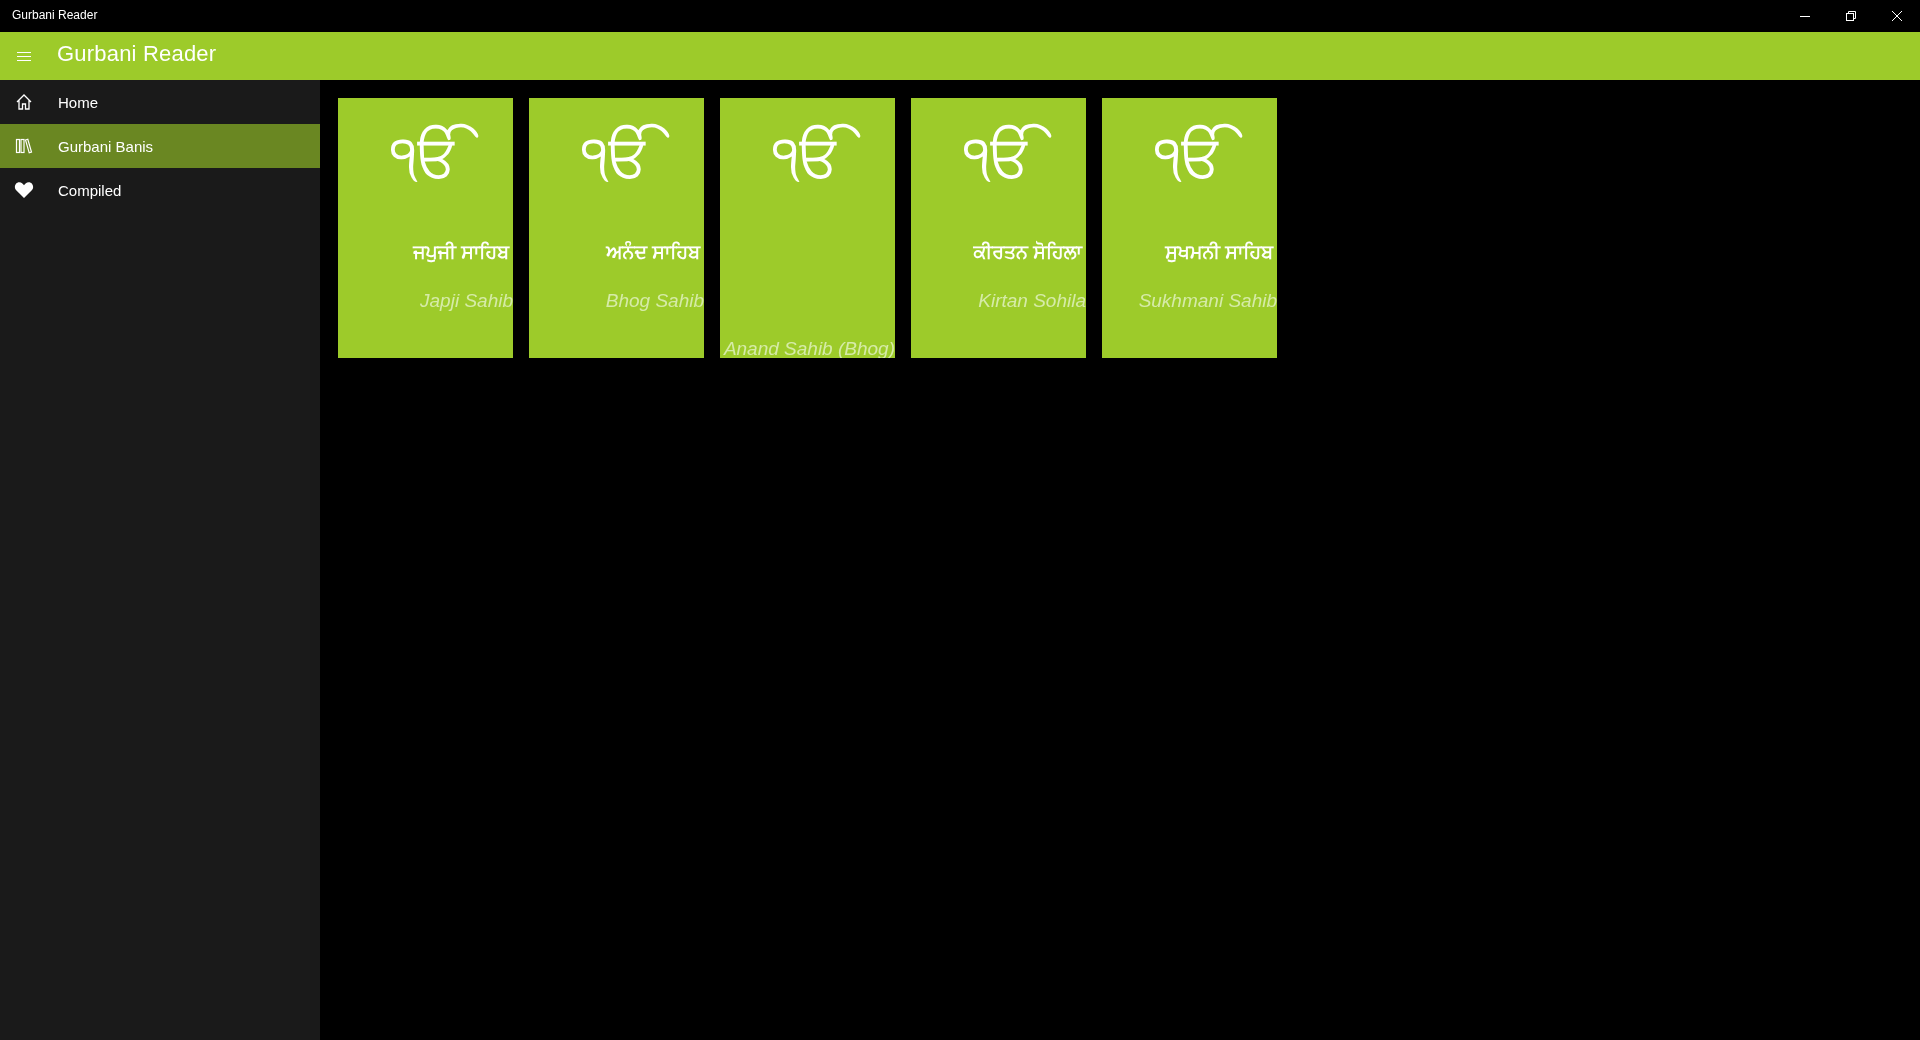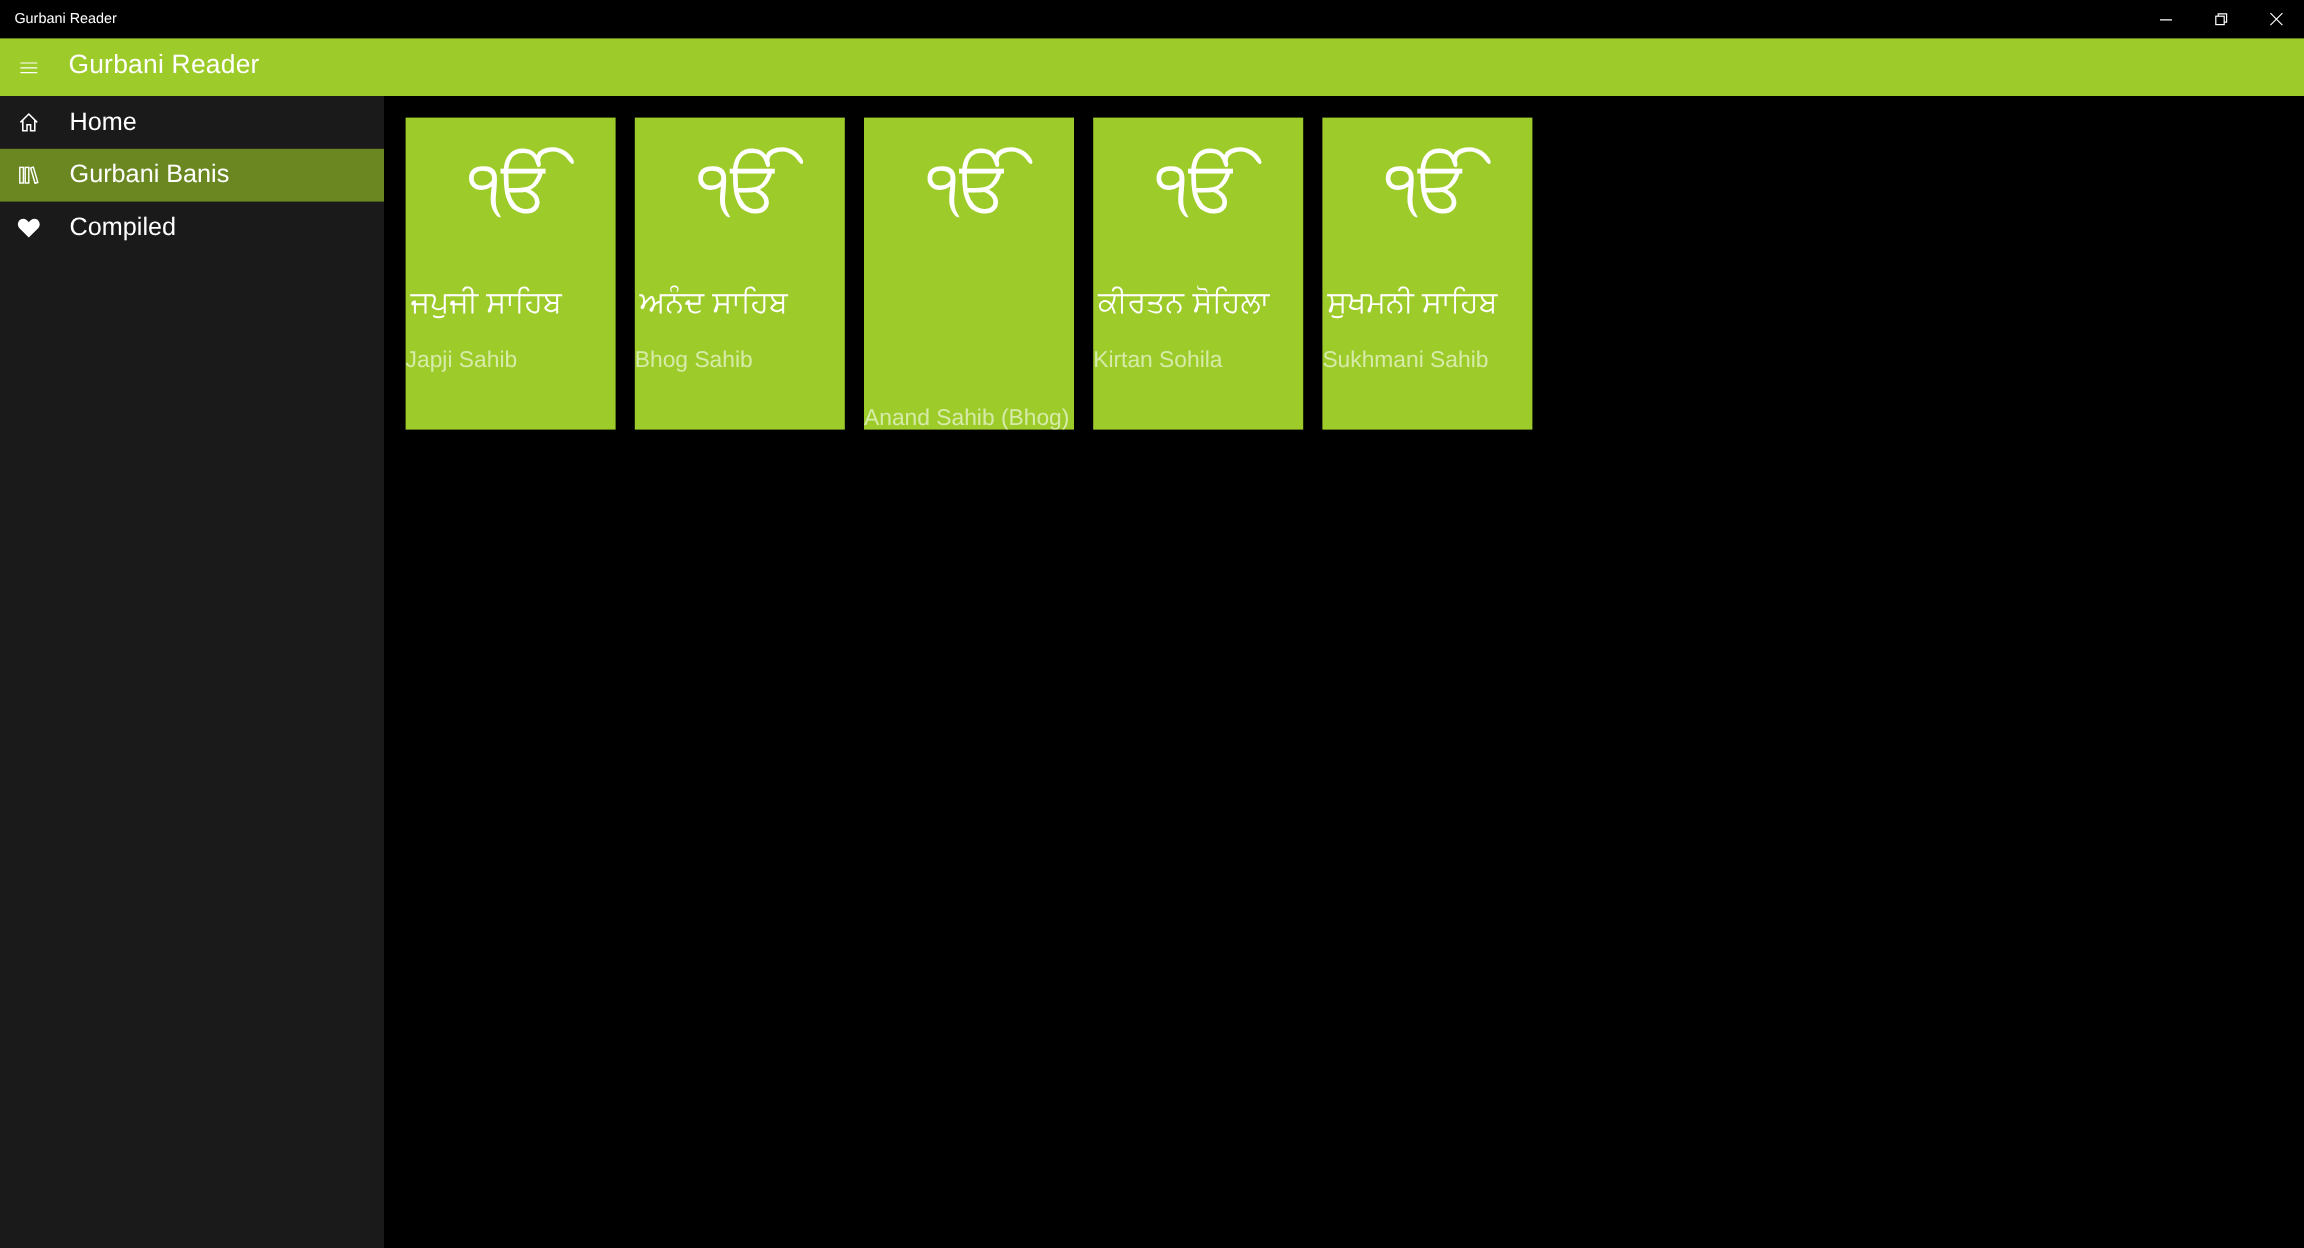--- a/index.html
+++ b/index.html
@@ -15,28 +15,28 @@
   .win-close { left: 1874px; }
 
   .header { position: absolute; left: 0; top: 32px; width: 1920px; height: 48px; background: #9DCB2A; }
   .hamburger { position: absolute; left: 0; top: 0; width: 48px; height: 48px; display: flex; align-items: center; justify-content: center; cursor: pointer; }
   .header-title { position: absolute; left: 57px; top: 9px; font-size: 22px; color: #fff; font-weight: 300; letter-spacing: 0.2px; }
 
   .sidebar { position: absolute; left: 0; top: 80px; width: 320px; height: 960px; background: #1A1A1A; }
   .nav-item { position: relative; height: 44px; width: 320px; display: flex; align-items: center; cursor: pointer; }
   .nav-item.selected { background: #6A8722; }
   .nav-icon { width: 48px; height: 44px; display: flex; align-items: center; justify-content: center; }
-  .nav-label { position: absolute; left: 58px; font-size: 21px; color: #fff; }
+  .nav-label { position: absolute; left: 58px; font-size: 15px; color: #fff; }
 
   .content { position: absolute; left: 320px; top: 80px; width: 1600px; height: 960px; background: #000; }
   .tiles { position: absolute; left: 18px; top: 18px; display: flex; gap: 16px; }
   .tile { width: 175px; height: 260px; background: #9DCB2A; position: relative; overflow: hidden; cursor: pointer; }
   .tile-symbol { position: absolute; left: 0; right: 0; top: 26px; text-align: center; font-size: 58px; line-height: 64px; color: #fff; font-weight: 300; }
-  .tile-gurmukhi { position: absolute; left: 4px; right: 4px; top: 138px; text-align: left; font-size: 25px; line-height: 32px; color: #fff; font-weight: normal; }
-  .tile-english { position: absolute; left: 0; right: 0; text-align: left; font-size: 19px; color: #D6EBA8; white-space: nowrap; overflow: hidden; }
+  .tile-gurmukhi { position: absolute; left: 4px; right: 4px; top: 138px; text-align: right; font-size: 19px; line-height: 32px; color: #fff; font-weight: bold; }
+  .tile-english { position: absolute; left: 0; right: 0; text-align: right; font-size: 19px; color: #D6EBA8; white-space: nowrap; overflow: hidden; font-style: italic; }
   .tile .tile-english { top: 192px; }
   .tile.two-line .tile-english { top: 240px; }
 </style>
 </head>
 <body>
 
 <div class="titlebar">
   <span class="app-name">Gurbani Reader</span>
   <div class="win-btn win-min">
     <svg width="12" height="12">

